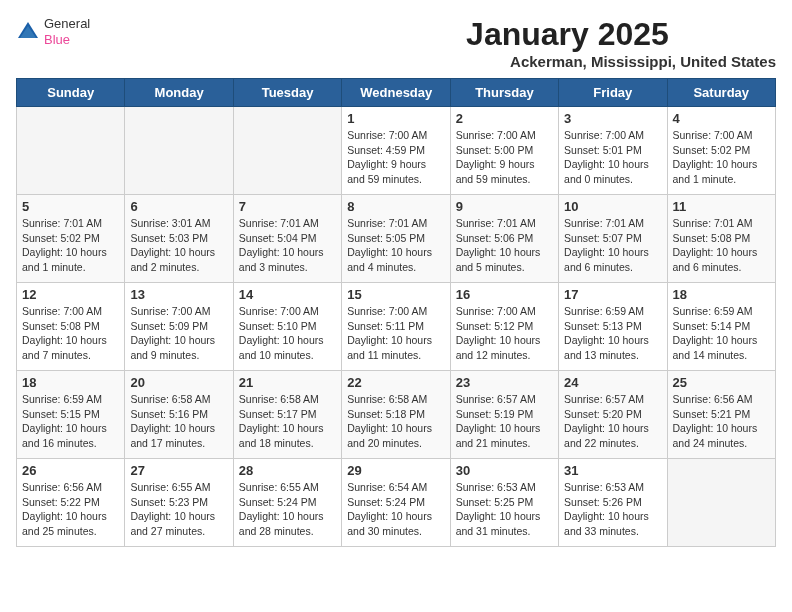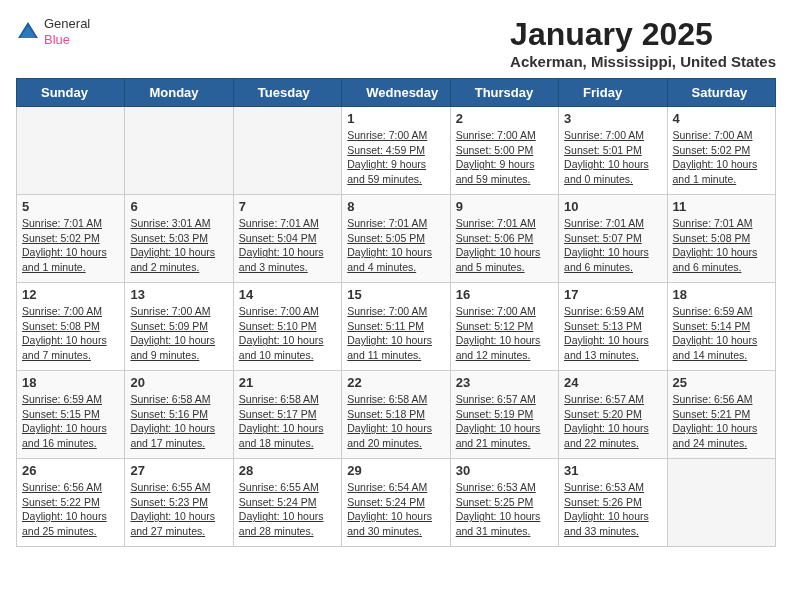--- a/index.html
+++ b/index.html
@@ -39,31 +39,32 @@
     }
     .month-title {
       font-size: 32px;
       font-weight: bold;
       color: #222;
     }
     .location {
       font-size: 15px;
       color: #333;
       font-weight: bold;
+      margin-left: 44px;
     }
     table {
       width: 100%;
       border-collapse: collapse;
       table-layout: fixed;
     }
     thead tr th {
       background-color: #2a6099;
       color: #fff;
-      text-align: left;
-      padding: 6px 24px;
+      text-align: center;
+      padding: 6px 18px;
       font-size: 13px;
       border: 1px solid #1e4d7a;
     }
     tbody tr td {
       border: 1px solid #ccc;
       vertical-align: top;
       padding: 4px 5px;
       font-size: 11px;
       color: #333;
       background: #fff;
@@ -73,21 +74,20 @@
       font-size: 13px;
       font-weight: bold;
       color: #333;
       display: block;
       margin-bottom: 2px;
     }
     .day-info {
       font-size: 10.5px;
       color: #333;
       line-height: 1.4;
-      text-decoration: underline;
     }
     tbody tr:nth-child(even) td {
       background: #f9f9f9;
     }
     .empty {
       background: #f5f5f5 !important;
     }
   </style>
 </head>
 <body>

